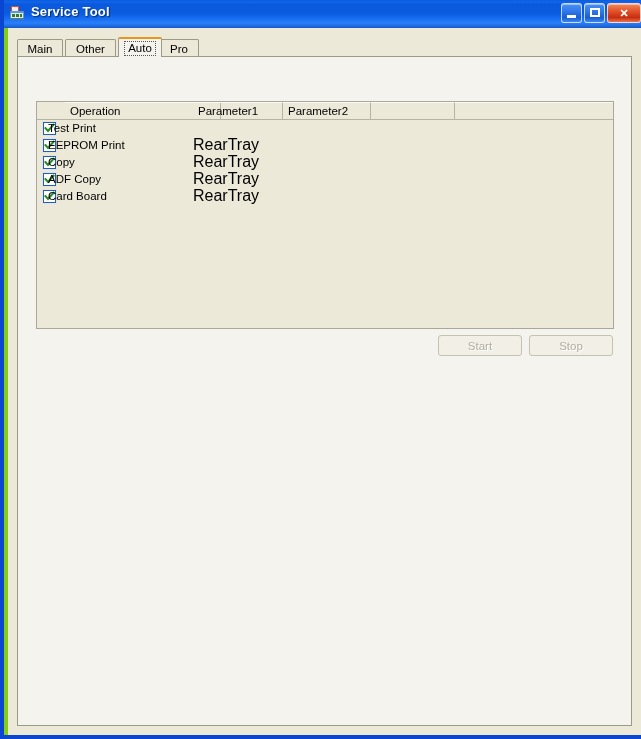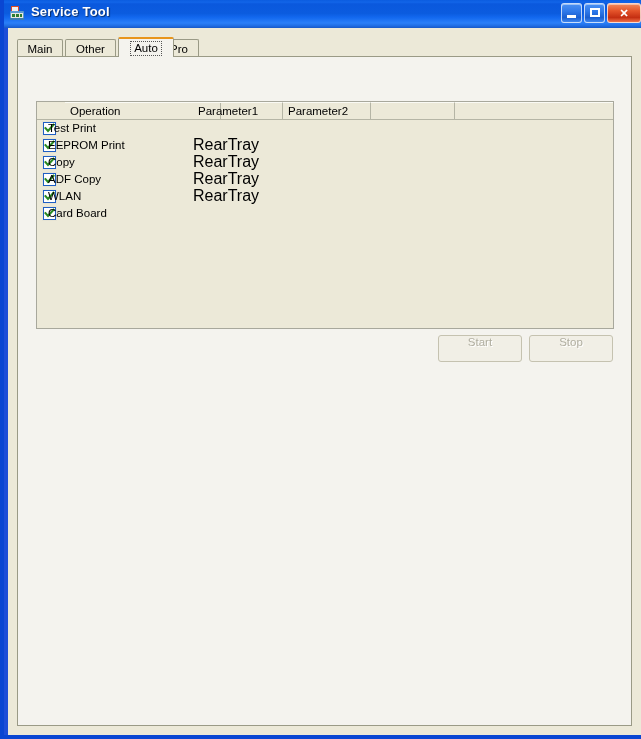--- a/index.html
+++ b/index.html
@@ -11,21 +11,21 @@
     font-family: "Liberation Sans", sans-serif;
     overflow: hidden;
   }
 
   
   .window {
     position: absolute;
     left: 0; top: 0;
     width: 641px; height: 739px;
     box-sizing: border-box;
-    background: #1d4ed8;
+    background: #84cc16;
     border-left: 4px solid #0a46d2;
     border-right: 4px solid #0a46d2;
     border-bottom: 4px solid #0a46d2;
     border-top: 0;
   }
 
   
   .titlebar {
     position: absolute;
     left: 0; top: 0;
@@ -226,29 +226,29 @@
     left: 246px; top: 1px;
     font-size: 11.5px;
     color: #000000;
     white-space: nowrap;
     line-height: 15px;
   }
 
   
   .btn {
     position: absolute;
-    height: 27px;
+    height: 21px;
     box-sizing: border-box;
     background: #f1efe6;
     border: 1px solid #c5c2b0;
     border-radius: 3px;
     font-size: 11.5px;
     color: #b0aea0;
     display: flex;
-    align-items: flex-start;
+    align-items: center;
     justify-content: center;
     text-shadow: 1px 1px 0 #ffffff;
   }
   #btn-start { left: 420px; top: 278px; width: 84px; }
   #btn-stop  { left: 511px; top: 278px; width: 84px; }
 </style>
 </head>
 <body>
 
 <div class="window">
@@ -285,21 +285,21 @@
 
   <div class="client">
 
     <div class="tabstrip">
       <div class="tab" style="left:0px;width:46px;text-align:right;">
         <span class="tab-inner">Main</span>
       </div>
       <div class="tab" style="left:48px;width:51px;">
         <span class="tab-inner">Other</span>
       </div>
-      <div class="tab active" style="left:101px;width:56px;">
+      <div class="tab active" style="left:101px;width:44px;">
         <span class="tab-inner">Auto</span>
       </div>
       <div class="tab" style="left:142px;width:40px;">
         <span class="tab-inner">Pro</span>
       </div>
     </div>
 
     <div class="tabpage">
 
       <div class="listview">
@@ -352,30 +352,20 @@
               <svg width="11" height="11" viewBox="0 0 11 11">
                   <path d="M1.5 5.2 L4 8 L9.5 1.8" stroke="#2a8a23" stroke-width="2.1" fill="none" stroke-linecap="square"></path>
                 </svg>
             </span>
             <span class="lv-label">ADF Copy</span>
             <span class="lv-p1">RearTray</span>
             <span class="lv-p2"></span>
           </div>
 
 
-          <div class="lv-row">
-            <span class="lv-check">
-              <svg width="11" height="11" viewBox="0 0 11 11">
-                  <path d="M1.5 5.2 L4 8 L9.5 1.8" stroke="#2a8a23" stroke-width="2.1" fill="none" stroke-linecap="square"></path>
-                </svg>
-            </span>
-            <span class="lv-label">WLAN</span>
-            <span class="lv-p1"></span>
-            <span class="lv-p2"></span>
-          </div>
 
           <div class="lv-row">
             <span class="lv-check">
               <svg width="11" height="11" viewBox="0 0 11 11">
                   <path d="M1.5 5.2 L4 8 L9.5 1.8" stroke="#2a8a23" stroke-width="2.1" fill="none" stroke-linecap="square"></path>
                 </svg>
             </span>
             <span class="lv-label">Card Board</span>
             <span class="lv-p1"></span>
             <span class="lv-p2"></span>

